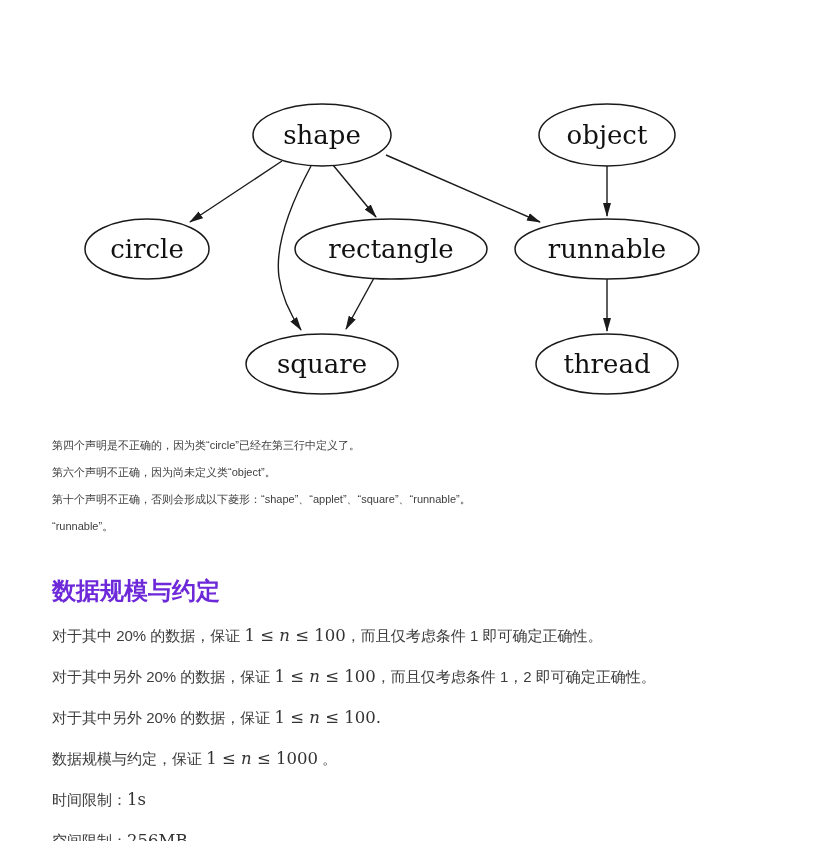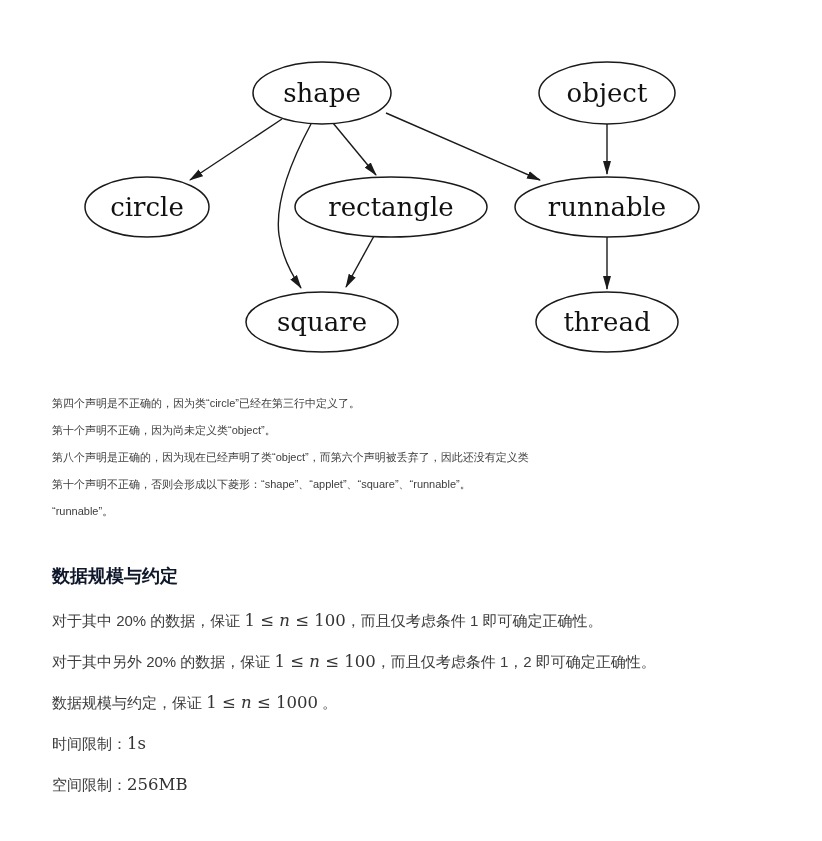--- a/index.html
+++ b/index.html
@@ -12,20 +12,21 @@
     width: 822px;
     min-height: 841px;
     background: #ffffff;
     overflow: hidden;
   }
 
   
   .diagram-wrap {
     width: 822px;
     height: 362px;
+    margin-top: 42px;
   }
   .diagram-wrap svg { display: block; }
   .node-ellipse {
     fill: #ffffff;
     stroke: #1a1a1a;
     stroke-width: 1.5;
   }
   .node-label {
     font-family: "DejaVu Serif", "Liberation Serif", serif;
     font-size: 26px;
@@ -44,24 +45,24 @@
     width: 745px;
     color: #3d3d3d;
     font-size: 11px;
     line-height: 27px;
   }
   .statement-line { white-space: nowrap; }
 
   
   .section-heading {
     margin: 36px 0 0 52px;
-    font-size: 18px;
+    font-size: 24px;
     line-height: 30px;
     font-weight: bold;
-    color: #0f172a;
+    color: #6d28d9;
   }
   .constraints {
     margin: 16px 0 0 52px;
     width: 745px;
   }
   .constraints p {
     color: #3d3d3d;
     font-size: 15px;
     line-height: 27px;
     margin: 12px 0 14px 0;
@@ -125,33 +126,33 @@
       </g>
       <g>
         <ellipse class="node-ellipse" cx="607" cy="322" rx="71" ry="30"></ellipse>
         <text class="node-label" x="607" y="331">thread</text>
       </g>
     </svg>
   </div>
 
   <div class="statements">
     <div class="statement-line">第四个声明是不正确的，因为类“circle”已经在第三行中定义了。</div>
-    <div class="statement-line">第十个声明不正确，因为尚未定义类“object”。</div>
-    <div class="statement-line">第八个声明是正确的，因为现在已经声明了类“object”，而第六个声明被丢弃了，因此还没有定义类</div>
+    <div class="statement-line">第六个声明不正确，因为尚未定义类“object”。</div>
     <div class="statement-line">第十个声明不正确，否则会形成以下菱形：“shape”、“applet”、“square”、“runnable”。</div>
     <div class="statement-line">“runnable”。</div>
   </div>
 
   <h2 class="section-heading">数据规模与约定</h2>
 
   <div class="constraints">
     <p><span>对于其中 20% 的数据，保证 </span><span class="math">1 ≤ </span><span class="math-var">n</span><span class="math"> ≤ 100</span><span>，而且仅考虑条件 1 即可确定正确性。</span></p>
 
     <p><span>对于其中另外 20% 的数据，保证 </span><span class="math">1 ≤ </span><span class="math-var">n</span><span class="math"> ≤ 100</span><span>，而且仅考虑条件 1，2 即可确定正确性。</span></p>
 
+    <p><span>对于其中另外 20% 的数据，保证 </span><span class="math">1 ≤ </span><span class="math-var">n</span><span class="math"> ≤ 100.</span><span></span></p>
 
     <p><span>数据规模与约定，保证 </span><span class="math">1 ≤ </span><span class="math-var">n</span><span class="math"> ≤ 1000</span><span> 。</span></p>
 
     <p><span>时间限制：</span><span class="math">1s</span></p>
 
     <p><span>空间限制：</span><span class="math">256MB</span></p>
   </div>
 
 </div>
 

